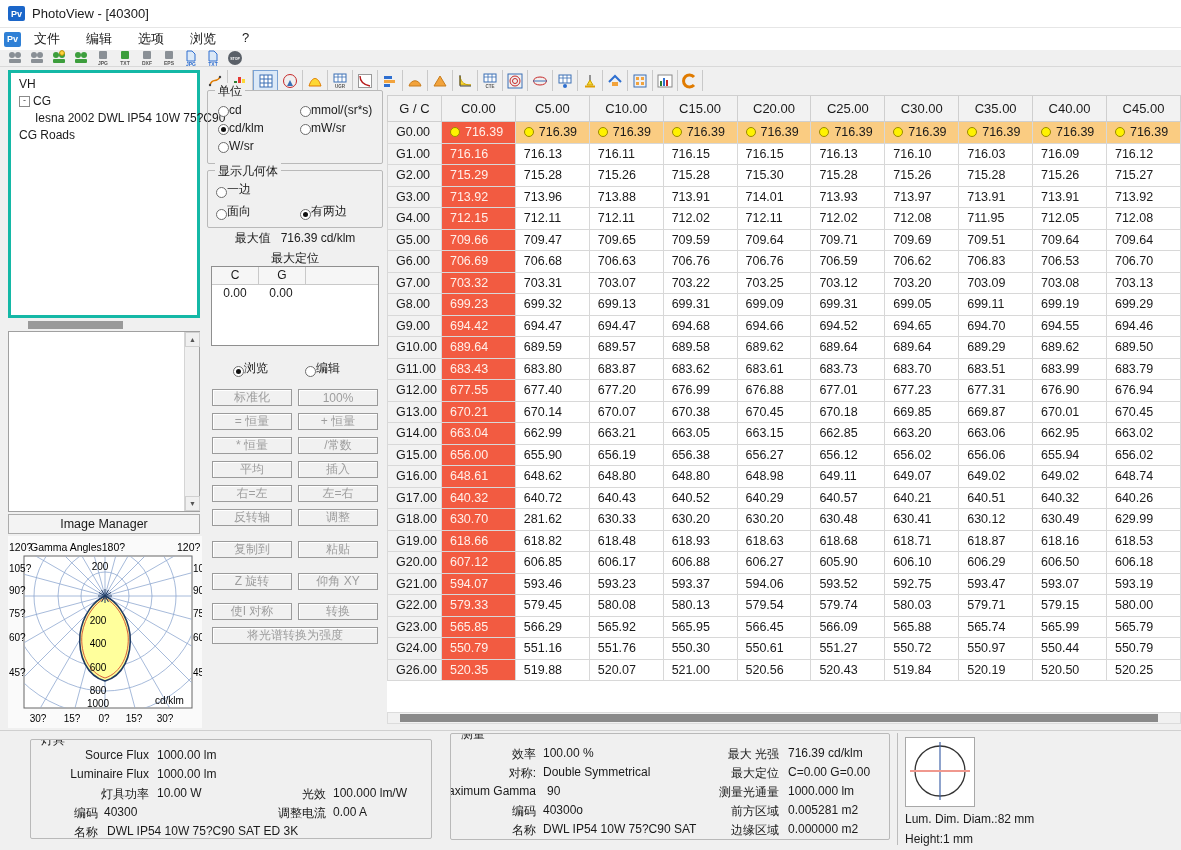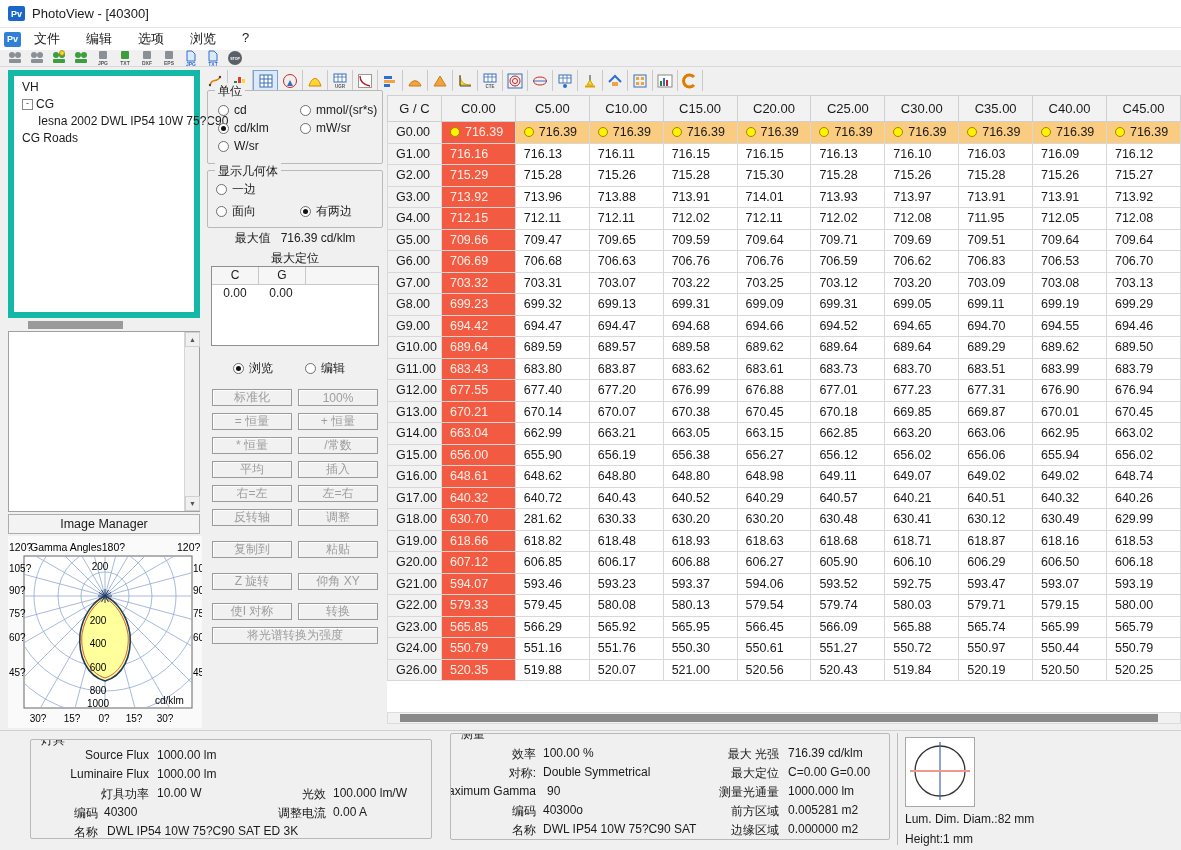--- a/index.html
+++ b/index.html
@@ -15,40 +15,40 @@
   .pvicon{width:17px;height:15px;background:#1b66c9;color:#fff;font-size:9px;font-weight:bold;
     display:flex;align-items:center;justify-content:center;border-radius:2px;flex:0 0 auto;}
   .menubar{left:0;top:28px;width:1181px;height:22px;background:#ffffff;display:flex;align-items:center;padding-left:4px;box-sizing:border-box;font-size:13px;}
   .menubar .pvicon{background:#2f80d6;}
   .menu-item{padding:2px 13px 3px 13px;cursor:default;}
   .toolbar1{left:0;top:50px;width:1181px;height:17px;background:#f0f0f0;border-bottom:1px solid #d9d9d9;
     display:flex;align-items:center;gap:3px;padding-left:5px;box-sizing:border-box;}
   .t1i{width:19px;height:16px;display:flex;align-items:center;justify-content:center;}
   .t1i svg{width:16px;height:16px;}
   
-  .treebox{left:8px;top:70px;width:192px;height:248px;background:#fff;border:6px solid #14b8a6;box-sizing:border-box;padding-top:3px;}
+  .treebox{left:8px;top:70px;width:192px;height:248px;background:#fff;border:3px solid #14b8a6;box-sizing:border-box;padding-top:3px;}
   .titem{height:17px;line-height:17px;white-space:nowrap;display:flex;align-items:center;}
   .expbox{width:9px;height:9px;border:1px solid #8a8a8a;background:#fff;font-size:9px;line-height:7px;text-align:center;margin-right:3px;flex:0 0 auto;color:#444;}
   .tree-hthumb{left:28px;top:321px;width:95px;height:8px;background:#9a9a9a;}
   .listpanel{left:8px;top:331px;width:192px;height:181px;background:#fff;border:1px solid #a0a0a0;box-sizing:border-box;}
   .vsb{position:absolute;right:0;top:0;width:15px;height:100%;background:#f0f0f0;border-left:1px solid #d5d5d5;box-sizing:border-box;}
   .vsb .arr{position:absolute;left:0;width:15px;height:15px;background:#f0f0f0;border:1px solid #d0d0d0;box-sizing:border-box;
     font-size:7px;display:flex;align-items:center;justify-content:center;color:#555;}
   .imgmgr{left:8px;top:514px;width:192px;height:20px;background:#f3f3f3;border:1px solid #acacac;box-sizing:border-box;
     display:flex;align-items:center;justify-content:center;font-size:12.5px;}
   .polarwrap{left:8px;top:536px;width:194px;height:192px;background:#fafafa;}
   
   .toolbar2{left:203px;top:68px;height:25px;display:flex;align-items:center;background:#f0f0f0;}
   .t2i{width:25px;height:21px;display:flex;align-items:center;justify-content:center;border-right:1px solid #c9c9c9;box-sizing:border-box;}
   .t2i svg{width:16px;height:16px;}
   .t2i.sel{background:#dce9f7;border:1px solid #7aa2d4;}
   .midpanel{left:203px;top:70px;width:184px;height:658px;}
   .groupbox{position:absolute;border:1px solid #b9b9b9;border-radius:2px;box-sizing:border-box;}
   .gb-label{position:absolute;top:-8px;left:7px;background:#f0f0f0;padding:0 3px;font-size:12px;}
-  .radio-item{position:absolute;display:flex;align-items:center;gap:5px;white-space:nowrap;}
+  .radio-item{position:absolute;display:flex;align-items:flex-end;white-space:nowrap;}
   .radio{width:11px;height:11px;border-radius:50%;border:1px solid #6e6e6e;background:#fff;box-sizing:border-box;position:relative;flex:0 0 auto;}
   .radio.sel::after{content:"";position:absolute;left:2px;top:2px;width:5px;height:5px;border-radius:50%;background:#111;}
   .maxline{position:absolute;left:0;width:184px;text-align:center;}
   .minitable{position:absolute;left:8px;top:196px;width:168px;height:80px;background:#fff;border:1px solid #8f8f8f;box-sizing:border-box;}
   .mt-h{display:flex;height:17px;border-bottom:1px solid #c9c9c9;background:#f6f6f6;}
   .mt-h span{width:46px;border-right:1px solid #c9c9c9;text-align:center;line-height:16px;}
   .mt-v{display:flex;height:16px;}
   .mt-v span{width:46px;text-align:center;line-height:16px;}
   .cbtn{position:absolute;width:80px;height:17px;background:#f1f1f1;border:1px solid #9b9b9b;box-shadow:inset 1px 1px 0 #ffffff;
     color:#9e9e9e;font-size:12px;display:flex;align-items:center;justify-content:center;box-sizing:border-box;}

